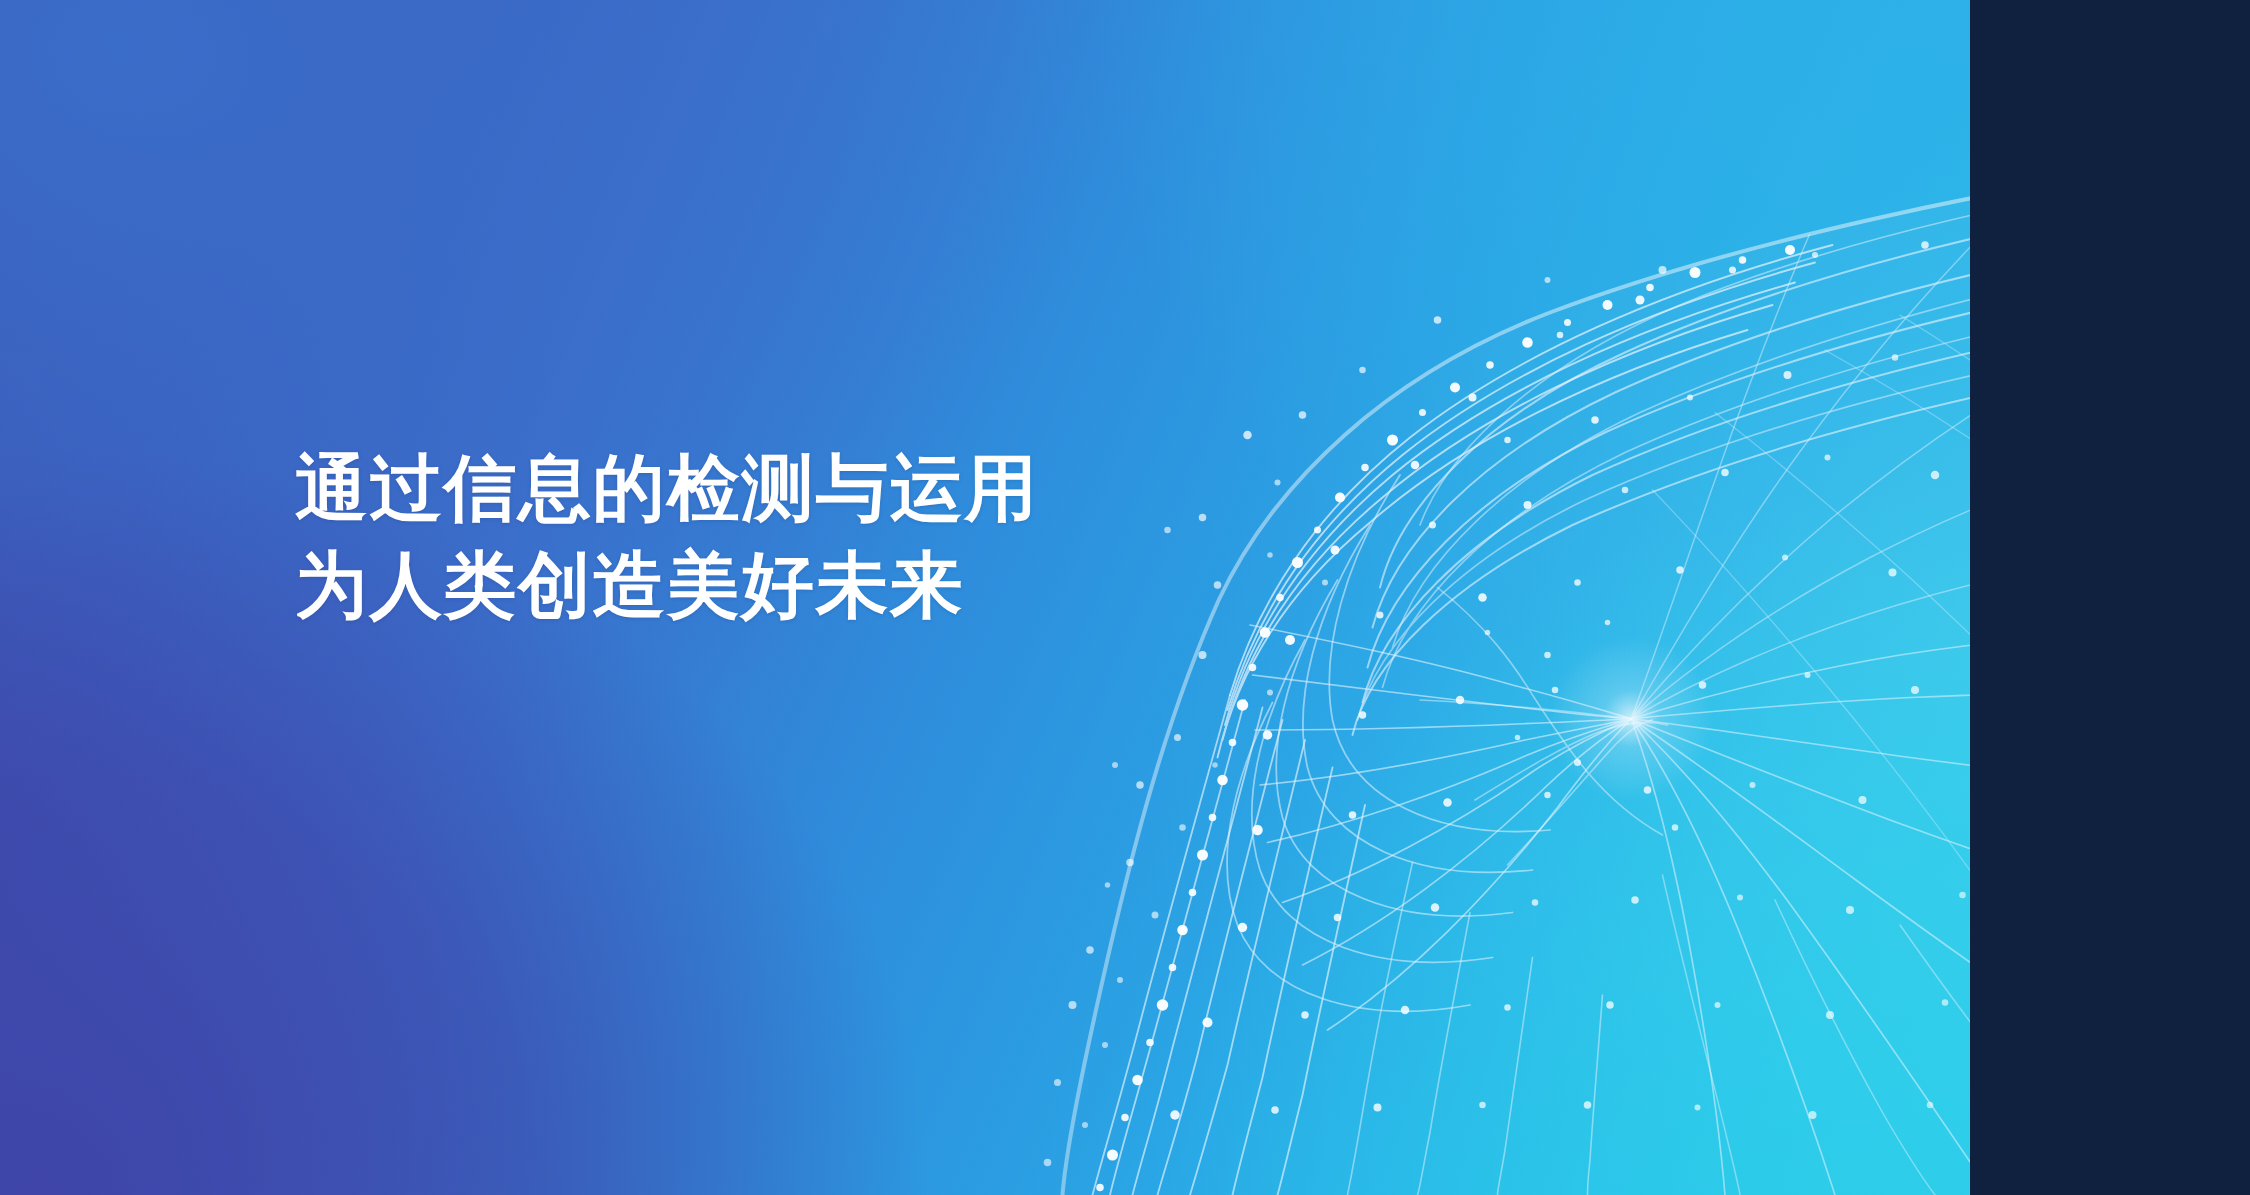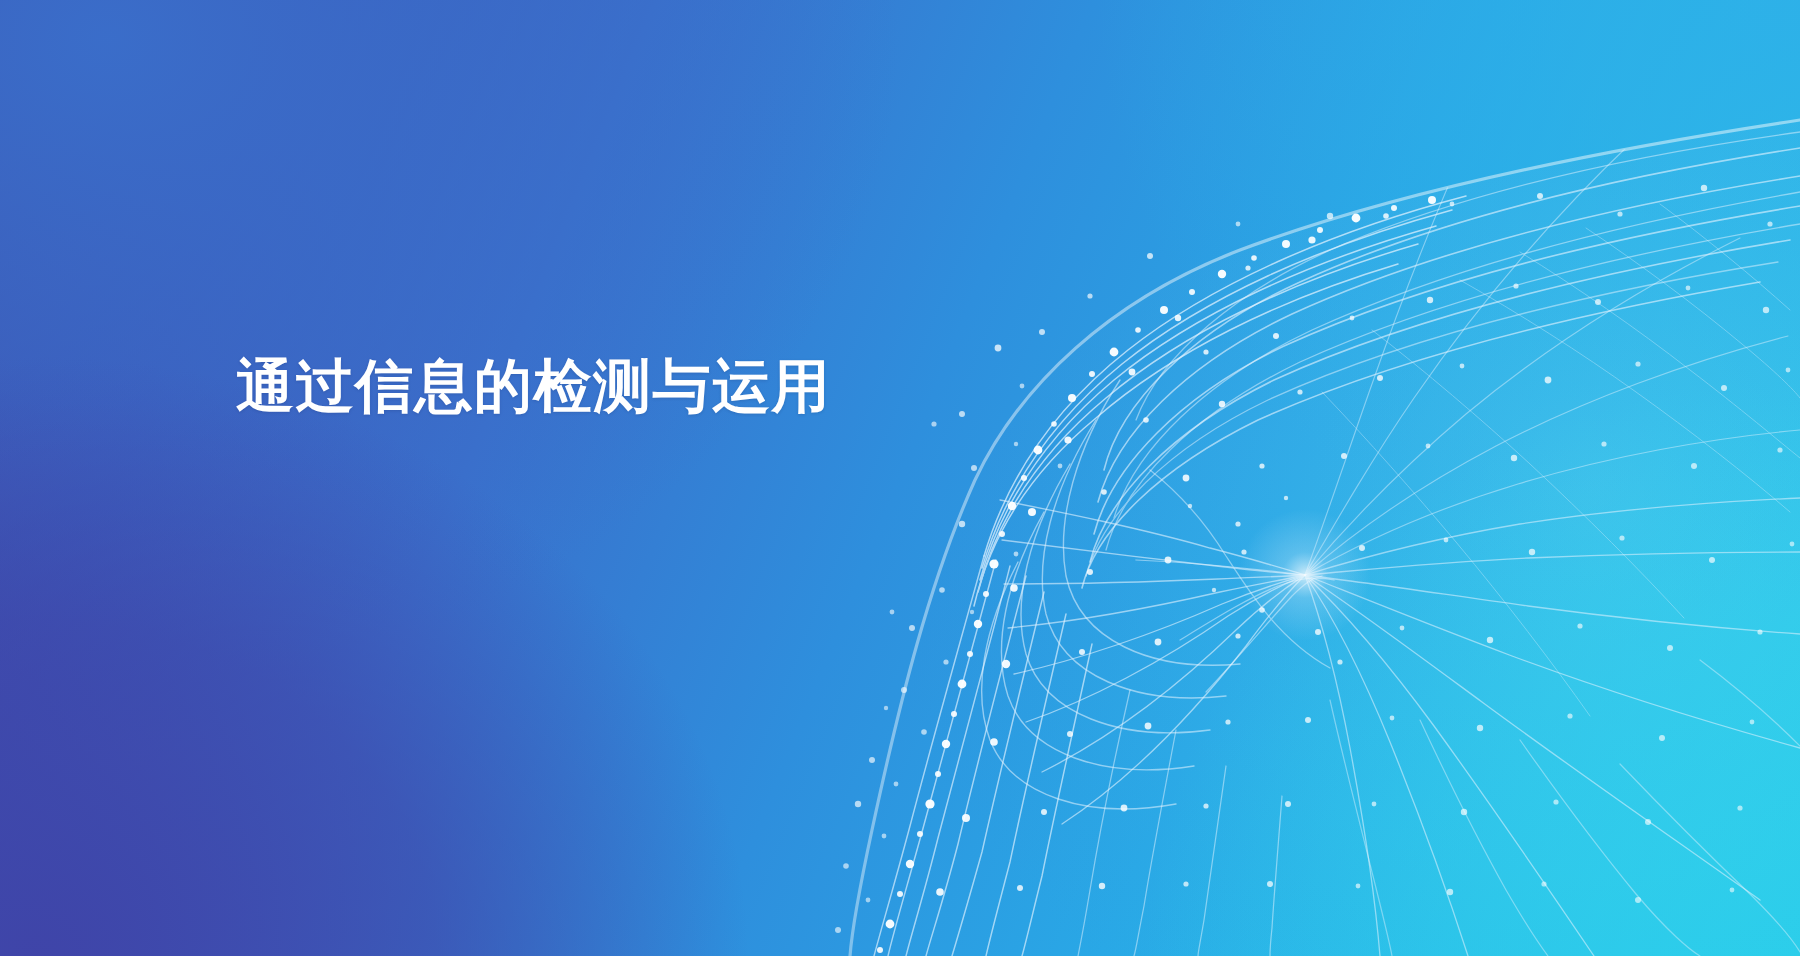--- a/index.html
+++ b/index.html
@@ -3,24 +3,24 @@
 <meta charset="utf-8">
 <title>Hero Banner</title>
 <style>
   html, body {
     margin: 0;
     padding: 0;
     background: #10213f;
   }
   #stage {
     position: relative;
-    width: 1800px;
+    width: 1576px;
     height: 956px;
     overflow: hidden;
-    font-family: Liberation Mono, monospace;
+    font-family: Liberation Sans, sans-serif;
   }
 
   
   .bg-base {
     position: absolute;
     inset: 0;
     background: linear-gradient(112deg,
         #3F47A5 0%,
         #3C55B6 14%,
         #3A6FCB 30%,
@@ -414,15 +414,16 @@
       <circle cx="858" cy="804" r="3.2" opacity="0.66"></circle>
       <circle cx="884" cy="836" r="2.4" opacity="0.58"></circle>
       <circle cx="846" cy="866" r="2.8" opacity="0.6"></circle>
       <circle cx="868" cy="900" r="2.4" opacity="0.56"></circle>
       <circle cx="838" cy="930" r="3" opacity="0.6"></circle>
     </g>
   </svg>
 
   <div class="headline">
     <span class="headline-line">通过信息的检测与运用</span>
+    <span class="headline-line">为人类创造美好未来</span>
   </div>
 
 </div>
 
 </body></html>

